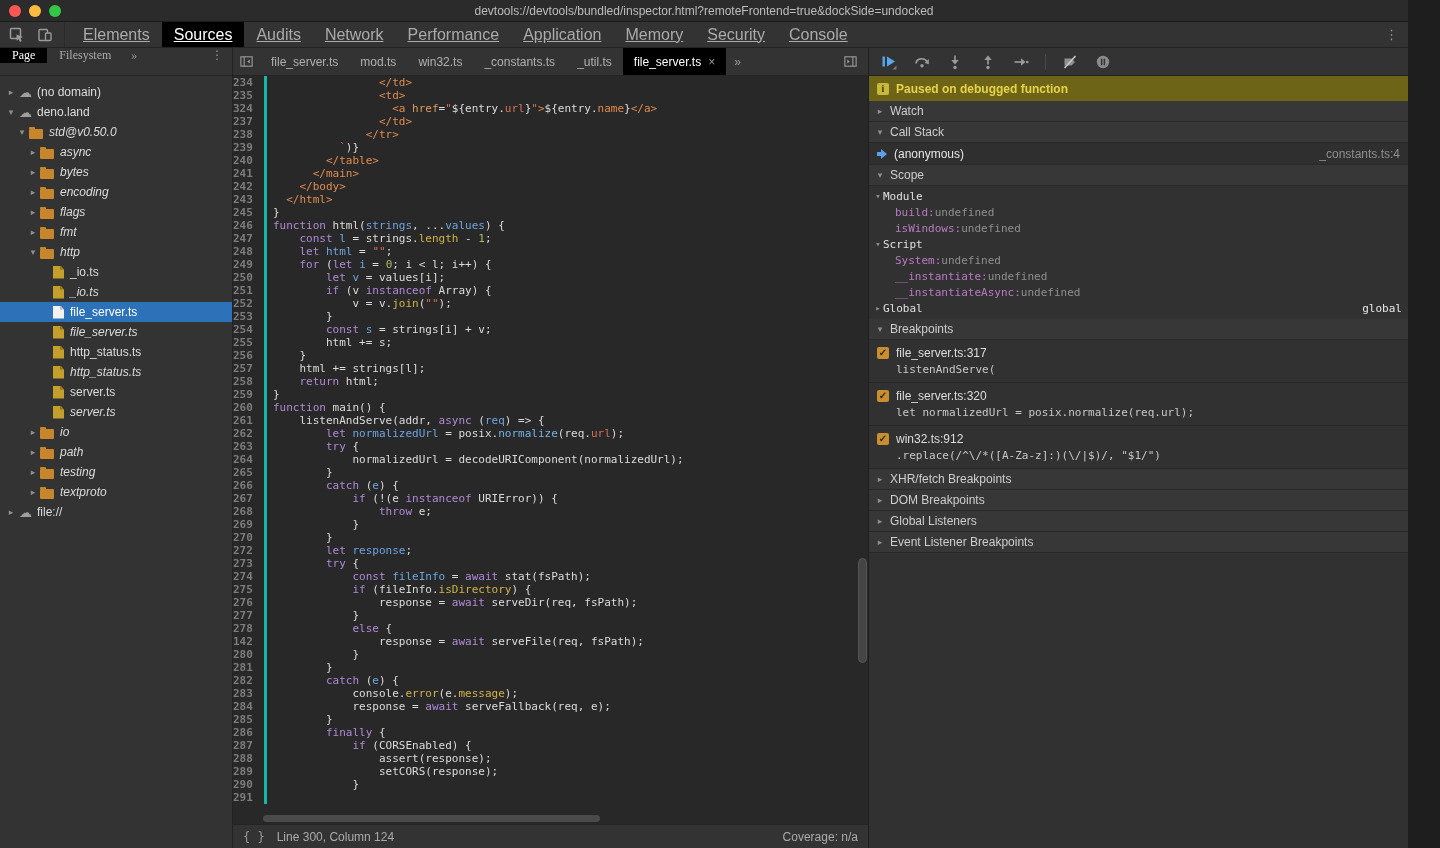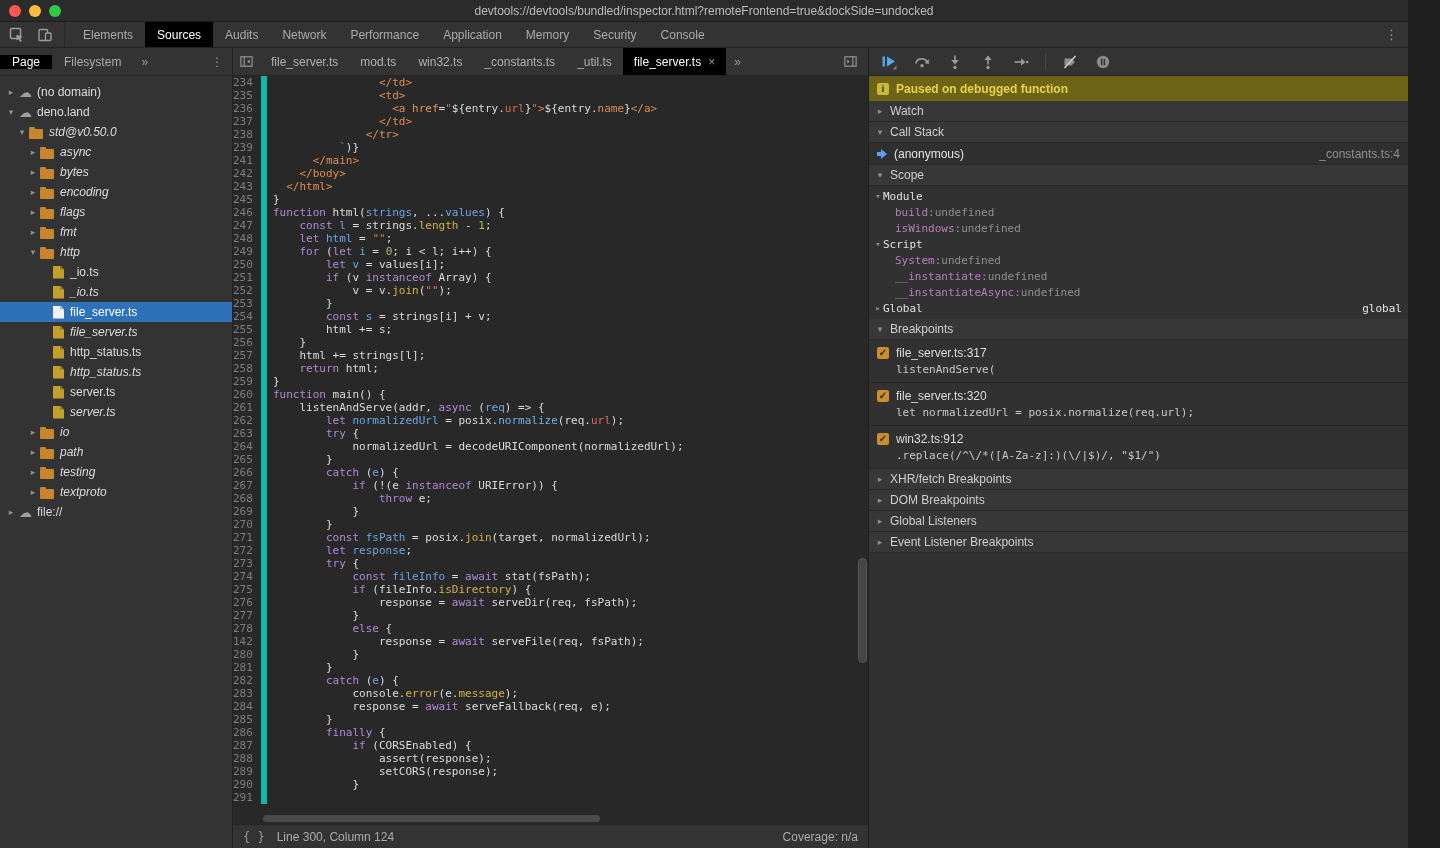--- a/index.html
+++ b/index.html
@@ -12,30 +12,30 @@
   .traffic { display:flex; gap:8px; margin-left:9px; }
   .light { width:12px; height:12px; border-radius:50%; }
   .light.red { background:#fc5753; } .light.yellow { background:#fdbc40; } .light.green { background:#33c748; }
   .title-text { position:absolute; left:0; right:0; text-align:center; font-size:12px; color:#bdbdbd; }
 
   
   .toolbar { height:26px; background:#333; border-bottom:1px solid #222; display:flex; align-items:stretch; flex:0 0 auto; }
   .tb-icons { display:flex; align-items:center; gap:10px; padding:0 10px 0 8px; border-right:1px solid #2a2a2a; }
   .tb-icon { width:18px; height:18px; display:flex; align-items:center; justify-content:center; cursor:pointer; }
   .main-tabs { display:flex; align-items:stretch; margin-left:6px; }
-  .main-tab { display:flex; align-items:center; padding:0 12px; font-size:12px; color:#ababab; cursor:pointer; }
+  .main-tab { display:flex; align-items:center; padding:0 12px; font-size:16px; color:#ababab; cursor:pointer;text-decoration:underline; }
   .main-tab.active { background:#000; color:#fff; }
   .kebab { margin-left:auto; display:flex; align-items:center; padding:0 10px; color:#9a9a9a; font-size:13px; cursor:pointer; letter-spacing:0; }
 
   
   .bodyrow { flex:1; display:flex; min-height:0; }
 
   
   .navigator { width:233px; background:#333; border-right:1px solid #222; display:flex; flex-direction:column; }
-  .nav-tabs { height:28px; border-bottom:1px solid #242424; display:flex; align-items:center; flex:0 0 auto; }
+  .nav-tabs { height:28px; border-bottom:1px solid #242424; display:flex; align-items:flex-start; flex:0 0 auto;font-family:Liberation Serif, serif; }
   .nav-tab { display:flex; align-items:center; padding:0 12px; font-size:12px; color:#ababab; cursor:pointer; }
   .nav-tab.active { background:#000; color:#fff; }
   .nav-more { display:flex; align-items:center; padding:0 8px; color:#9a9a9a; font-size:12px; cursor:pointer; }
   .nav-kebab { margin-left:auto; display:flex; align-items:center; padding:0 9px; color:#9a9a9a; cursor:pointer; font-size:12px; }
   .tree { padding-top:6px; overflow:hidden; }
   .tree-row { height:20px; display:flex; align-items:center; font-size:12px; color:#dcdcdc; cursor:pointer; white-space:nowrap; }
   .tree-row.selected { background:#2d71b8; color:#fff; }
   .tree-row .chev { width:12px; text-align:center; color:#8f8f8f; font-size:9px; flex:0 0 auto; }
   .tree-row.selected .chev { color:#cfe2f5; }
   .tree-row .lbl.italic { font-style:italic; }
@@ -50,21 +50,21 @@
   .editor { width:635px; background:#282828; display:flex; flex-direction:column; position:relative; }
   .ed-tabs { height:28px; background:#333; border-bottom:1px solid #242424; display:flex; align-items:stretch; flex:0 0 auto; }
   .ed-sideicon { display:flex; align-items:center; padding:0 6px; cursor:pointer; }
   .ed-tab { display:flex; align-items:center; padding:0 11px; font-size:12px; color:#b0b0b0; cursor:pointer; white-space:nowrap; }
   .ed-tab.active { background:#000; color:#fff; }
   .ed-tab .close { margin-left:7px; color:#9a9a9a; font-size:12px; }
   .ed-more { display:flex; align-items:center; color:#9a9a9a; padding:0 8px; font-size:12px; cursor:pointer; }
   .ed-right { margin-left:auto; display:flex; align-items:center; padding-right:4px; }
   .code-area { flex:1; min-height:0; position:relative; overflow:hidden; font-family:"DejaVu Sans Mono", monospace; font-size:11px; line-height:13px; }
   .code-line { display:flex; height:13px; }
-  .gutter { width:34px; flex:0 0 auto; text-align:left; padding-right:9px; color:#7d7d7d; border-right:6px solid #14b8a6; }
+  .gutter { width:34px; flex:0 0 auto; text-align:left; padding-right:9px; color:#7d7d7d; border-right:3px solid #14b8a6;font-weight:bold; }
   .ltext { white-space:pre; padding-left:6px; color:#dcdcdc; }
   .tok-kw { color:#b18ad6; } .tok-def { color:#6ea4df; } .tok-py { color:#d0b344; }
   .tok-pb { color:#74b2e2; } .tok-str { color:#d4705a; } .tok-num { color:#a2bf62; }
   .tok-tag { color:#e08c50; } .tok-attr { color:#de9a5e; } .tok-d { color:#dcdcdc; }
   .vscroll { position:absolute; right:1px; top:482px; width:9px; height:105px; background:#454545; border:1px solid #555; border-radius:5px; }
   .hscroll { position:absolute; left:30px; bottom:2px; height:7px; width:337px; background:#4a4a4a; border-radius:4px; }
   .ed-status { height:24px; background:#333; border-top:1px solid #242424; display:flex; align-items:center; font-size:12px; color:#ababab; flex:0 0 auto; padding:0 10px; }
   .fmt-icon { font-family:"DejaVu Sans Mono", monospace; color:#9a9a9a; font-size:12px; margin-right:12px; cursor:pointer; }
   .status-right { margin-left:auto; }
 
@@ -307,36 +307,40 @@
         <div class="hscroll"></div>
       <div class="code-line">
             <div class="gutter">234</div>
             <div class="ltext"><span class="tok-d">                </span><span class="tok-tag">&lt;/td&gt;</span></div>
           </div>
           <div class="code-line">
             <div class="gutter">235</div>
             <div class="ltext"><span class="tok-d">                </span><span class="tok-tag">&lt;td&gt;</span></div>
           </div>
           <div class="code-line">
-            <div class="gutter">236</div>
+            <div class="gutter">324</div>
             <div class="ltext"><span class="tok-d">                  </span><span class="tok-tag">&lt;a</span><span class="tok-d"> </span><span class="tok-attr">href</span><span class="tok-d">=</span><span class="tok-str">"</span><span class="tok-d">${entry.</span><span class="tok-str">url</span><span class="tok-d">}</span><span class="tok-str">"</span><span class="tok-tag">&gt;</span><span class="tok-d">${entry.</span><span class="tok-tag">name</span><span class="tok-d">}</span><span class="tok-tag">&lt;/a&gt;</span></div>
           </div>
           <div class="code-line">
             <div class="gutter">237</div>
             <div class="ltext"><span class="tok-d">                </span><span class="tok-tag">&lt;/td&gt;</span></div>
           </div>
           <div class="code-line">
             <div class="gutter">238</div>
             <div class="ltext"><span class="tok-d">              </span><span class="tok-tag">&lt;/tr&gt;</span></div>
           </div>
           <div class="code-line">
             <div class="gutter">239</div>
             <div class="ltext"><span class="tok-d">          </span><span class="tok-str">`</span><span class="tok-d">)}</span></div>
           </div>
           <div class="code-line">
+            <div class="gutter">240</div>
+            <div class="ltext"><span class="tok-d">        </span><span class="tok-tag">&lt;/table&gt;</span></div>
+          </div>
+          <div class="code-line">
             <div class="gutter">241</div>
             <div class="ltext"><span class="tok-d">      </span><span class="tok-tag">&lt;/main&gt;</span></div>
           </div>
           <div class="code-line">
             <div class="gutter">242</div>
             <div class="ltext"><span class="tok-d">    </span><span class="tok-tag">&lt;/body&gt;</span></div>
           </div>
           <div class="code-line">
             <div class="gutter">243</div>
             <div class="ltext"><span class="tok-d">  </span><span class="tok-tag">&lt;/html&gt;</span></div>
@@ -437,24 +441,20 @@
             <div class="gutter">268</div>
             <div class="ltext"><span class="tok-d">                </span><span class="tok-kw">throw</span><span class="tok-d"> e;</span></div>
           </div>
           <div class="code-line">
             <div class="gutter">269</div>
             <div class="ltext"><span class="tok-d">            </span><span class="tok-d">}</span></div>
           </div>
           <div class="code-line">
             <div class="gutter">270</div>
             <div class="ltext"><span class="tok-d">        </span><span class="tok-d">}</span></div>
-          </div>
-          <div class="code-line">
-            <div class="gutter">271</div>
-            <div class="ltext"><span class="tok-d">        </span><span class="tok-kw">const</span><span class="tok-d"> </span><span class="tok-def">fsPath</span><span class="tok-d"> = posix.</span><span class="tok-py">join</span><span class="tok-d">(target, normalizedUrl);</span></div>
           </div>
           <div class="code-line">
             <div class="gutter">272</div>
             <div class="ltext"><span class="tok-d">        </span><span class="tok-kw">let</span><span class="tok-d"> </span><span class="tok-def">response</span><span class="tok-d">;</span></div>
           </div>
           <div class="code-line">
             <div class="gutter">273</div>
             <div class="ltext"><span class="tok-d">        </span><span class="tok-kw">try</span><span class="tok-d"> {</span></div>
           </div>
           <div class="code-line">

